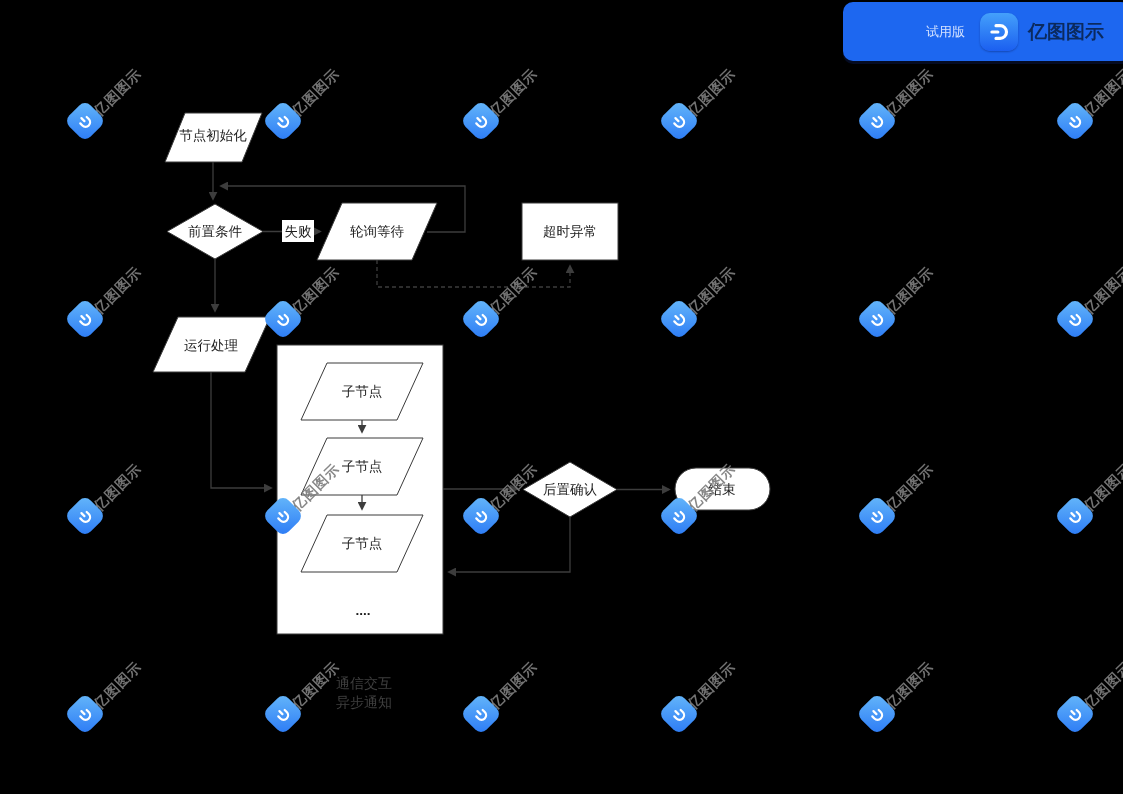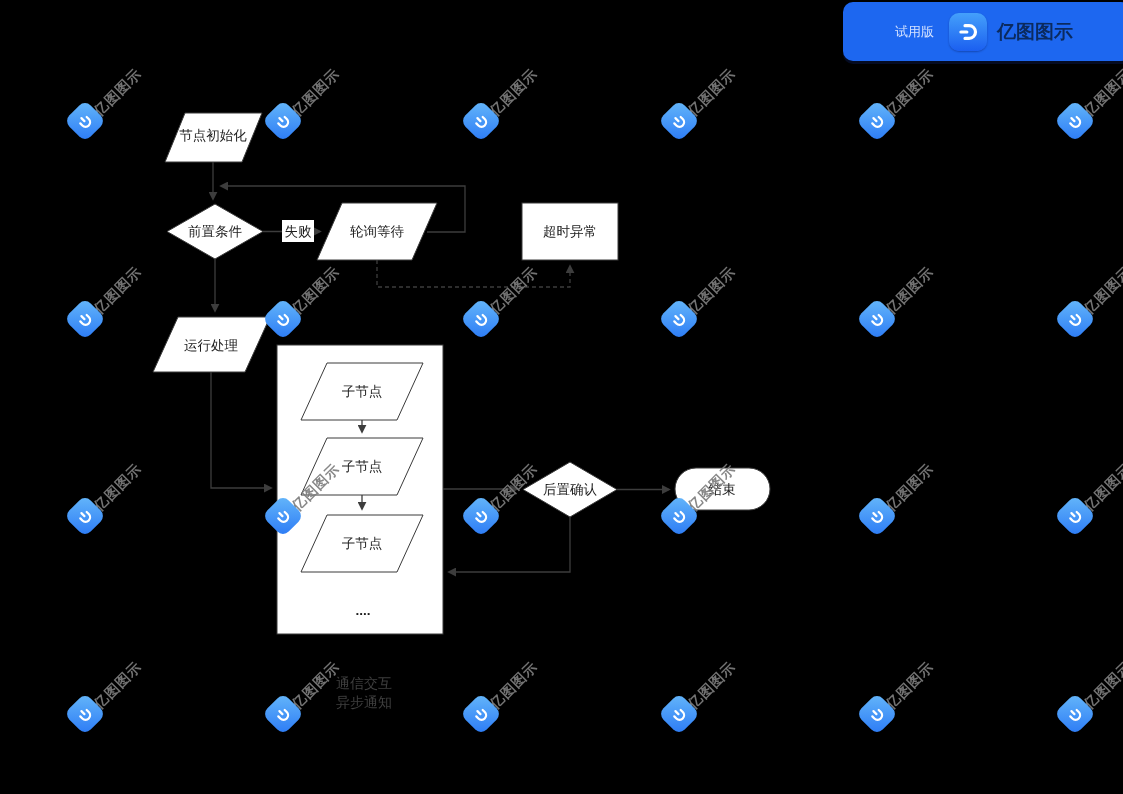--- a/index.html
+++ b/index.html
@@ -26,21 +26,21 @@
            display:flex;align-items:center;justify-content:center;}
   .wm-icon svg{position:static;width:17px;height:17px;}
   .wm-text{position:absolute;left:12px;top:-16px;transform:rotate(-45deg);
            transform-origin:left center;color:rgba(125,125,125,.92);
            font-weight:bold;font-size:14px;letter-spacing:1px;white-space:nowrap;}
 
   
   .badge{position:absolute;top:2px;right:-8px;width:288px;height:59px;
          background:#1d67f0;border-radius:10px;display:flex;align-items:center;
          box-shadow:0 3px 0 rgba(6,18,56,.6);}
-  .badge .trial{margin-left:52px;font-size:13px;color:#d4e2ff;}
+  .badge .trial{margin-left:83px;font-size:13px;color:#d4e2ff;}
   .badge .app-icon{width:38px;height:38px;margin-left:15px;border-radius:10px;
          background:linear-gradient(180deg,#44a0fb,#1b5ff0);
          display:flex;align-items:center;justify-content:center;
          box-shadow:0 1px 2px rgba(0,0,40,.3);}
   .badge .app-icon svg{position:static;width:24px;height:24px;}
   .badge .brand{margin-left:10px;font-size:19px;font-weight:bold;color:#0b2a5e;}
 </style>
 </head>
 <body>
 

